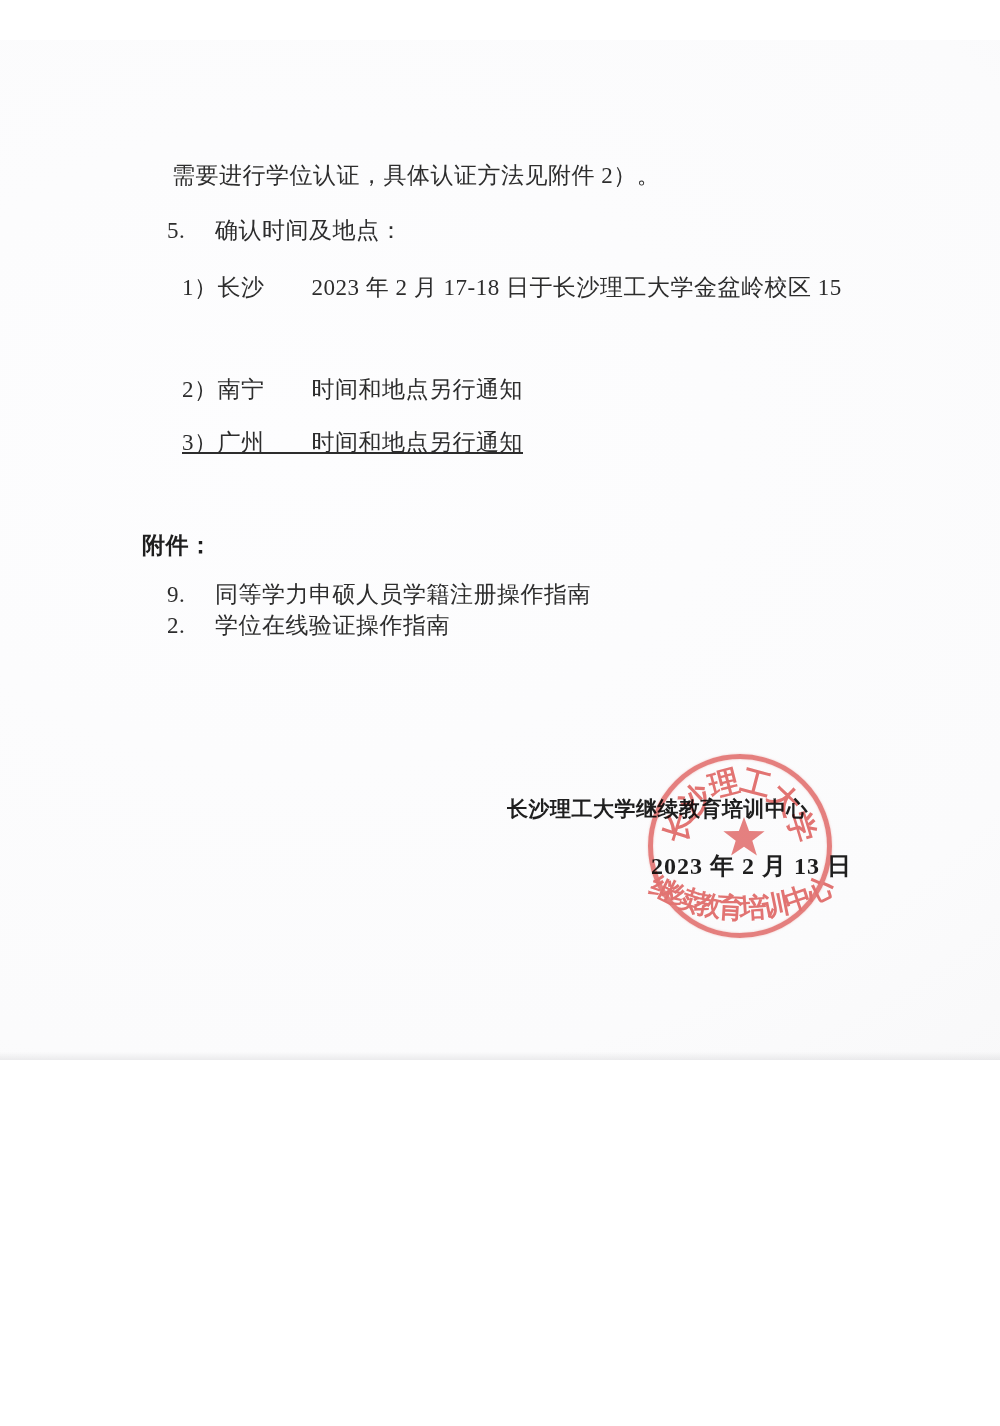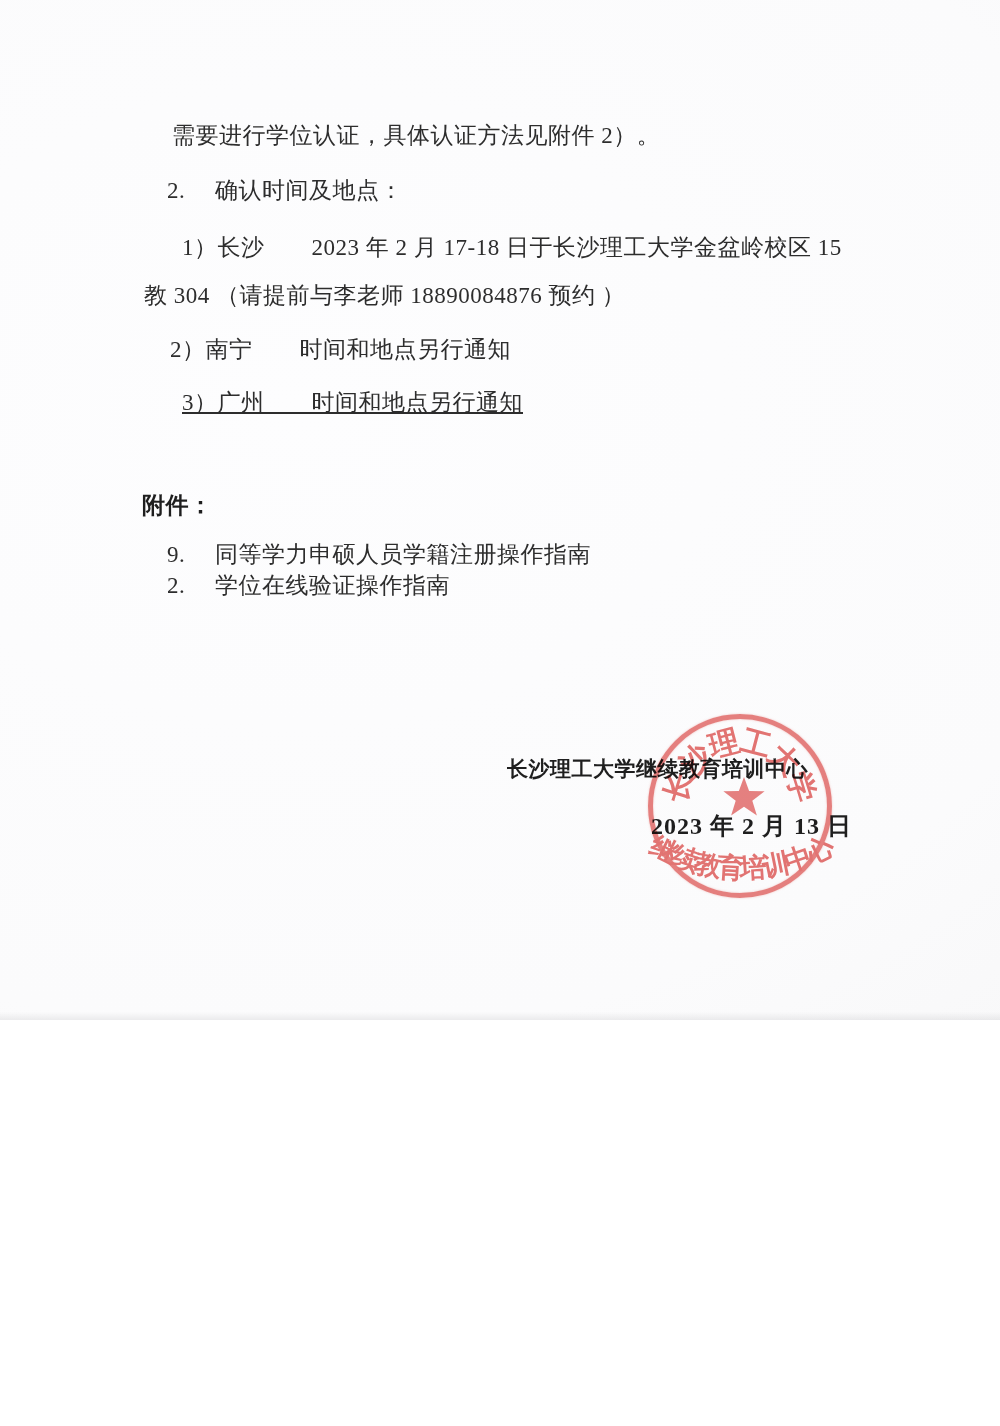--- a/index.html
+++ b/index.html
@@ -4,36 +4,37 @@
 <style>
   html,body{margin:0;padding:0;}
   .page{
     position:relative;
     width:1000px;height:1020px;
     background:
       linear-gradient(180deg, rgba(0,0,0,0) 0%, rgba(0,0,0,0) 99.2%, rgba(120,120,125,0.12) 100%),
       radial-gradient(1200px 900px at 30% 40%, #fdfdfe 0%, #fbfbfc 70%, #f7f7f8 100%);
     overflow:hidden;
     font-family:"Liberation Serif","DejaVu Serif",serif;
+    margin-top:40px;
   }
   .line{
     position:absolute;
     white-space:pre;
     font-size:23px;
     line-height:30px;
     color:#2d2d2d;
     letter-spacing:0.5px;
     z-index:2;
   }
   .bold{font-weight:bold;color:#1e1e1e;}
   .l1{left:172px;top:121px;}
   .l2{left:167px;top:176px;}
   .l3{left:182px;top:233px;}
   .l4{left:144px;top:281px;}
-  .l5{left:170px;top:335px;}
+  .l5{left:182px;top:335px;}
   .l6{left:182px;top:388px;text-decoration:underline;}
   .l7{left:142px;top:491px;text-align:center;}
   .l8{left:167px;top:540px;}
   .l9{left:167px;top:571px;}
   .sig-org{left:507px;top:754px;font-size:21px;}
   .sig-date{left:651px;top:811px;font-size:24px;letter-spacing:1px;}
 
   .stamp{
     position:absolute;left:0;top:0;width:1000px;height:1426px;
     z-index:3;pointer-events:none;
@@ -57,23 +58,22 @@
     white-space:pre;
   }
   .stamp-star{position:absolute;left:720px;top:777px;}
 </style>
 </head>
 <body>
 
 <div class="page">
 
   <div class="line l1">需要进行学位认证，具体认证方法见附件 2）。</div>
-  <div class="line l2">2.　 确认时间及地点：</div>
+  <div class="line l2">5.　 确认时间及地点：</div>
   <div class="line l3">1）长沙　　2023 年 2 月 17-18 日于长沙理工大学金盆岭校区 15</div>
-  <div class="line l4">教 304 （请提前与李老师 18890084876 预约 ）</div>
   <div class="line l5">2）南宁　　时间和地点另行通知</div>
   <div class="line l6">3）广州　　时间和地点另行通知</div>
 
   <div class="line l7 bold">附件：</div>
   <div class="line l8">9.　 同等学力申硕人员学籍注册操作指南</div>
   <div class="line l9">2.　 学位在线验证操作指南</div>
 
   <div class="line sig-org bold">长沙理工大学继续教育培训中心</div>
   <div class="line sig-date bold">2023 年 2 月 13 日</div>
 

